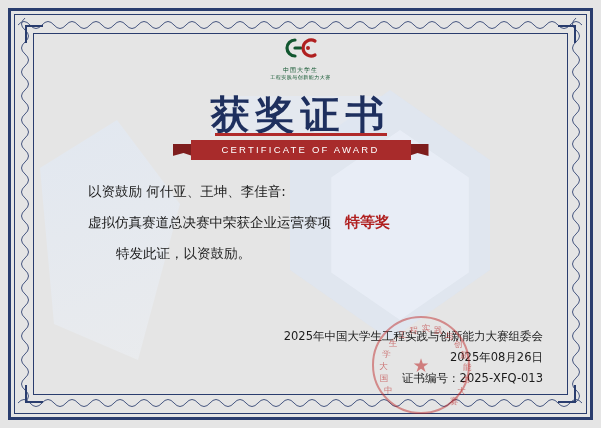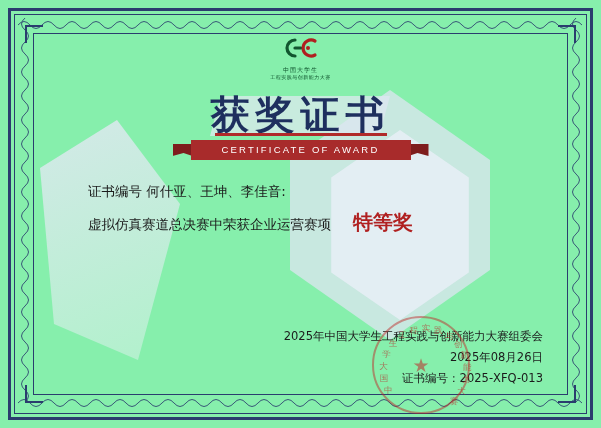--- a/index.html
+++ b/index.html
@@ -8,21 +8,21 @@
     background: #ffffff;
   }
   body {
     font-family: "Liberation Sans", sans-serif;
   }
   .page {
     position: relative;
     width: 601px;
     height: 428px;
     overflow: hidden;
-    background: #86efac;
+    background: #e5e5e5;
   }
   
   .border-outer {
     position: absolute;
     left: 8px;
     top: 8px;
     right: 8px;
     bottom: 8px;
     border: 3px solid #2a3d6e;
     box-sizing: border-box;
@@ -198,22 +198,22 @@
   }
   .line {
     font-size: 13.5px;
     line-height: 31px;
     white-space: nowrap;
   }
   .line.indent { padding-left: 28px; }
   .award-highlight {
     color: #b02020;
     font-weight: bold;
-    font-size: 20px;
-    margin-left: 22px;
+    font-size: 15px;
+    margin-left: 14px;
   }
 
   
   .footer {
     position: absolute;
     right: 58px;
     top: 326px;
     text-align: right;
     font-family: "DejaVu Sans", "Liberation Sans", sans-serif;
     font-size: 11.5px;
@@ -303,24 +303,25 @@
   <div class="title">获奖证书</div>
   <div class="title-underline"></div>
 
   <div class="ribbon">
     <div class="ribbon-tail left"></div>
     <div class="ribbon-tail right"></div>
     <div class="ribbon-body">CERTIFICATE OF AWARD</div>
   </div>
 
   <div class="body">
-    <div class="line">证书编号  何什亚、王坤、李佳音:</div>
+    <div class="line">以资鼓励  何什亚、王坤、李佳音:</div>
     <div class="line">
       <span>虚拟仿真赛道总决赛中荣获企业运营赛项</span><span class="award-highlight">特等奖</span>
     </div>
+    <div class="line indent">特发此证，以资鼓励。</div>
   </div>
 
   <div class="footer">
     <div>2025年中国大学生工程实践与创新能力大赛组委会</div>
     <div>2025年08月26日</div>
     <div>证书编号：2025-XFQ-013</div>
   </div>
 
   <div class="seal">
     <div class="seal-text">

